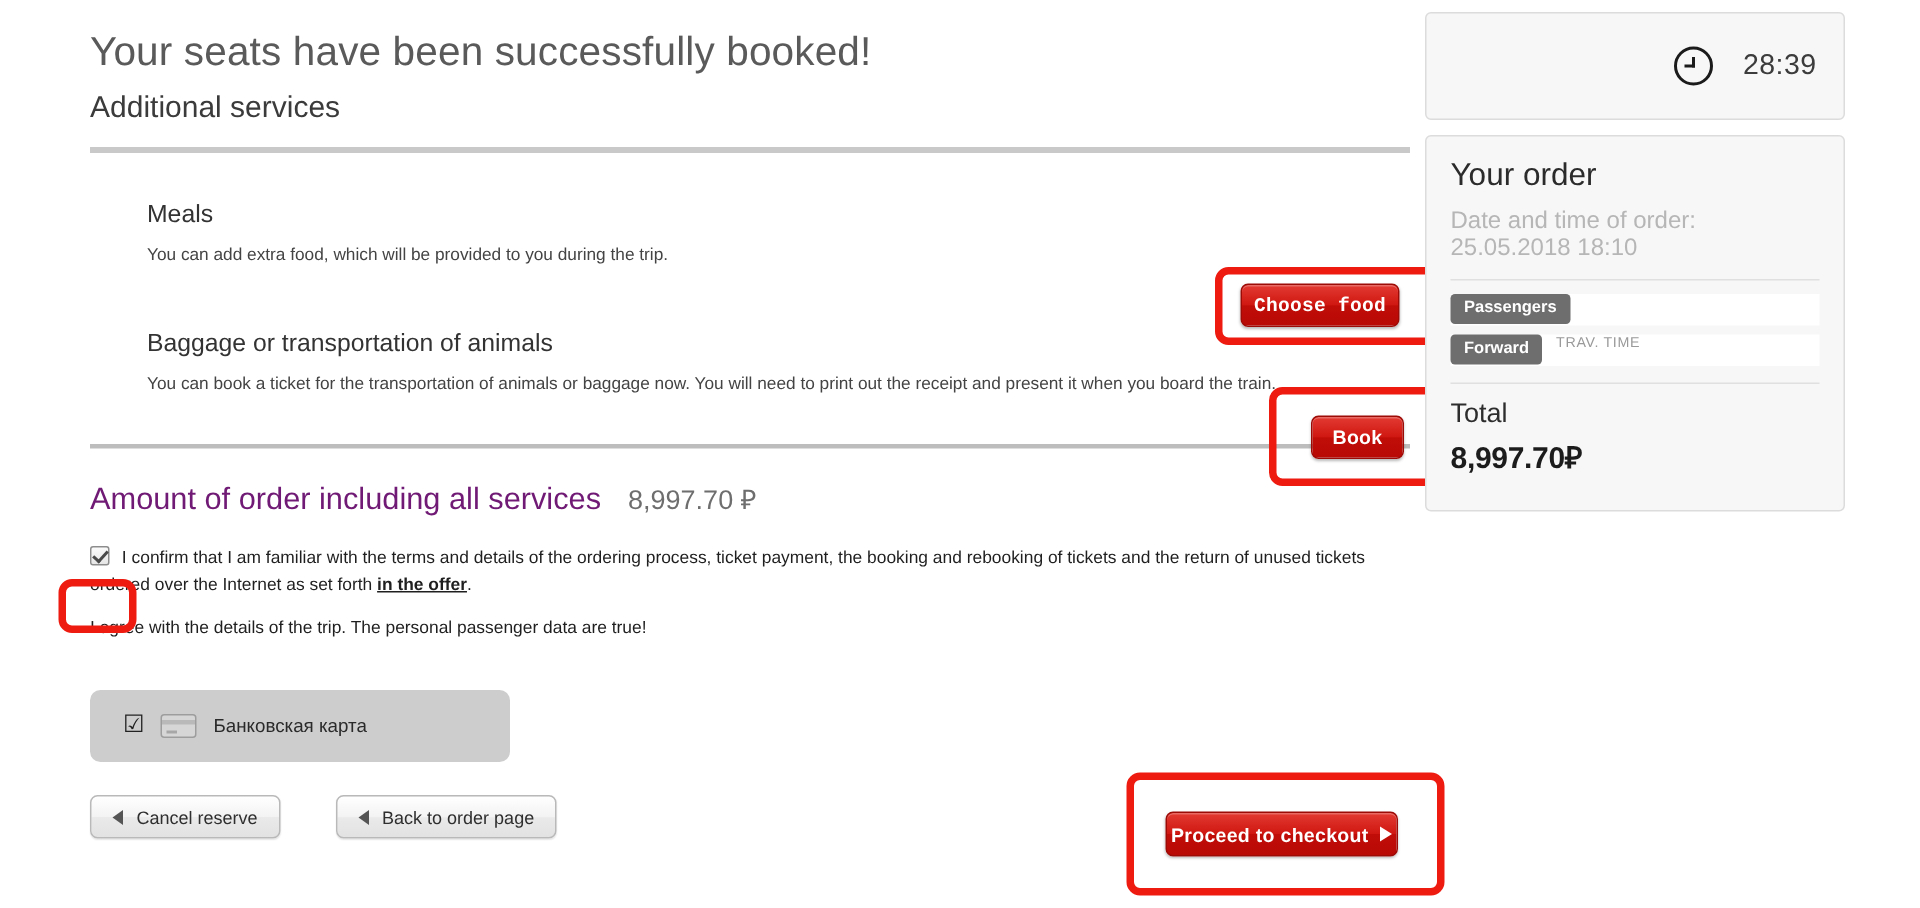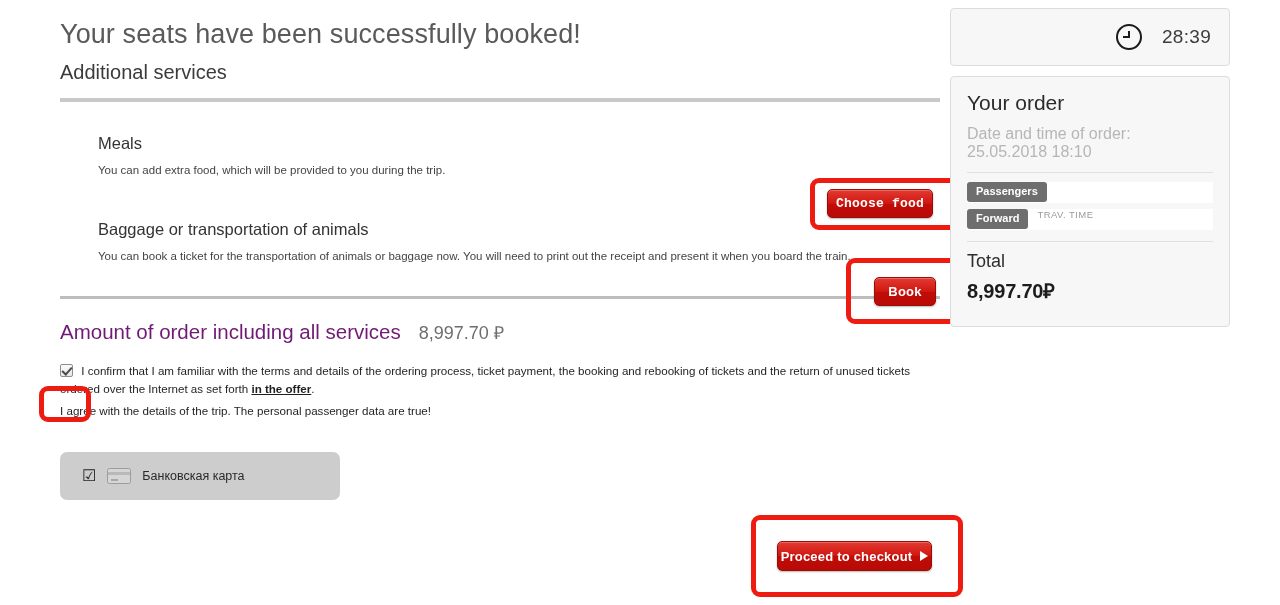--- a/index.html
+++ b/index.html
@@ -103,21 +103,21 @@
     font-size:12px;color:#2f2f2f;cursor:pointer;white-space:nowrap;
     box-shadow:0 1px 1px rgba(0,0,0,.10);
     font-family:"Liberation Sans", sans-serif;
   }
 
   
   .side { position:absolute; right:50px; top:8px; width:280px; }
   .card-box {
     border:1px solid #dcdcdc; border-radius:4px; background:#f7f7f7;
   }
-  .timer-box { height:58px; display:flex; align-items:center; justify-content:flex-end; padding-right:18px; gap:20px; }
+  .timer-box { height:72px; display:flex; align-items:center; justify-content:flex-end; padding-right:18px; gap:20px; }
   .clock { width:26px;height:26px;border:2.2px solid #1b1b1b;border-radius:50%;position:relative;flex:none;}
   .clock::before{content:"";position:absolute;left:50%;top:5px;width:2px;height:7px;background:#1b1b1b;transform:translateX(-50%);}
   .clock::after{content:"";position:absolute;left:5px;top:50%;width:7px;height:2px;background:#1b1b1b;transform:translateY(-50%);}
   .timer-val { font-size:19px;color:#3c3c3c;letter-spacing:.3px; }
 
   .order-box { margin-top:10px; background:#f7f7f7; padding:14px 16px 22px 16px; }
   .order-title { font-size:21px;color:#2b2b2b;font-weight:400;margin:0 0 10px 0;}
   .order-date { font-size:16px;color:#b6b6b6; }
   .hdiv { height:1px;background:#e0e0e0;margin:11px 0 9px 0; }
   .trow { display:flex;align-items:flex-start;height:21px;margin-bottom:6px;background:#fff; }
@@ -155,29 +155,39 @@
     <div class="amount-row" style="margin-top:21px;">
       <span class="amount-label">Amount of order including all services</span>
       <span class="amount-value">8,997.70 ₽</span>
     </div>
 
     <div class="consent" style="margin-top:18px;">
       <div>
         <input type="checkbox" class="cbx" checked="" style="">
         <span>I confirm that I am familiar with the terms and details of the ordering process, ticket payment, the booking and rebooking of tickets and the return of unused tickets ordered over the Internet as set forth </span><a href="#">in the offer</a><span>.</span>
       </div>
-      <div style="margin-top:4px;">I agree with the details of the trip. The personal passenger data are true!</div>
+      <div style="margin-top:11px;">I agree with the details of the trip. The personal passenger data are true!</div>
     </div>
 
     <div class="pay" style="margin-top:33px;">
       <span class="chk-glyph">☑</span>
       <span class="card-icon"></span>
       <span>Банковская карта</span>
     </div>
 
+    <div style="margin-top:22px;display:flex;gap:37px;">
+      <button class="btn-grey">
+        <span class="tri-left"></span>
+        <span>Cancel reserve</span>
+      </button>
+      <button class="btn-grey">
+        <span class="tri-left"></span>
+        <span>Back to order page</span>
+      </button>
+    </div>
   </div>
 
   <button class="btn-red" style="position:absolute;left:827px;top:189px;width:106px;height:29px;font-family:Liberation Mono, monospace;">
     <span>Choose food</span>
   </button>
 
   <button class="btn-red" style="position:absolute;left:874px;top:277px;width:62px;height:29px;">
     <span>Book</span>
   </button>
 

